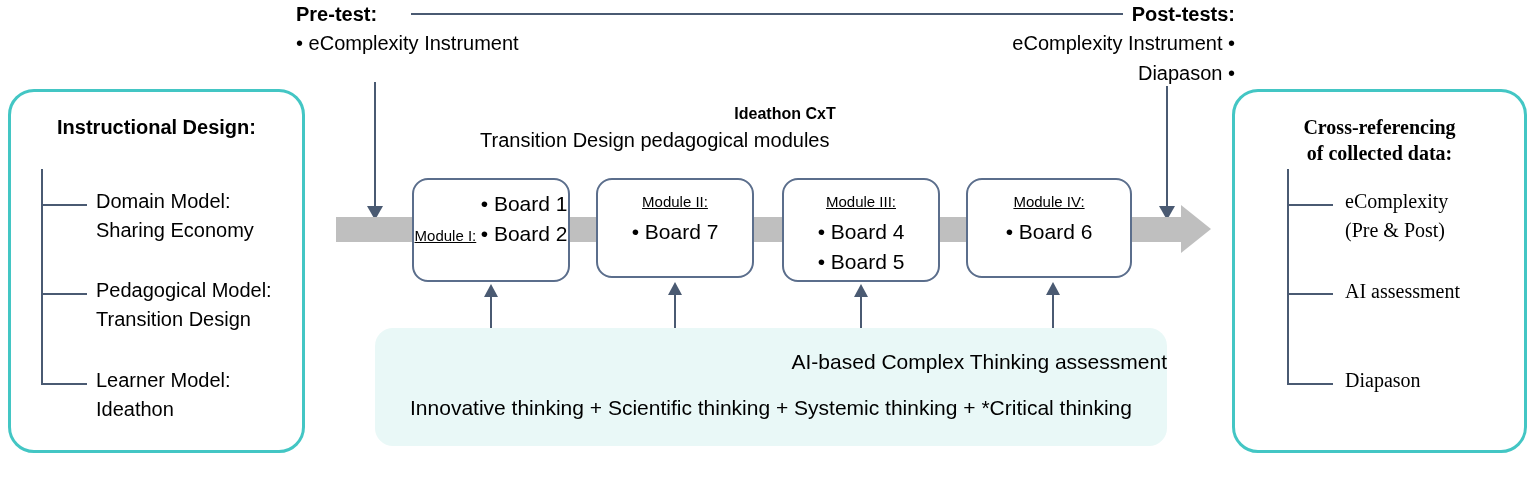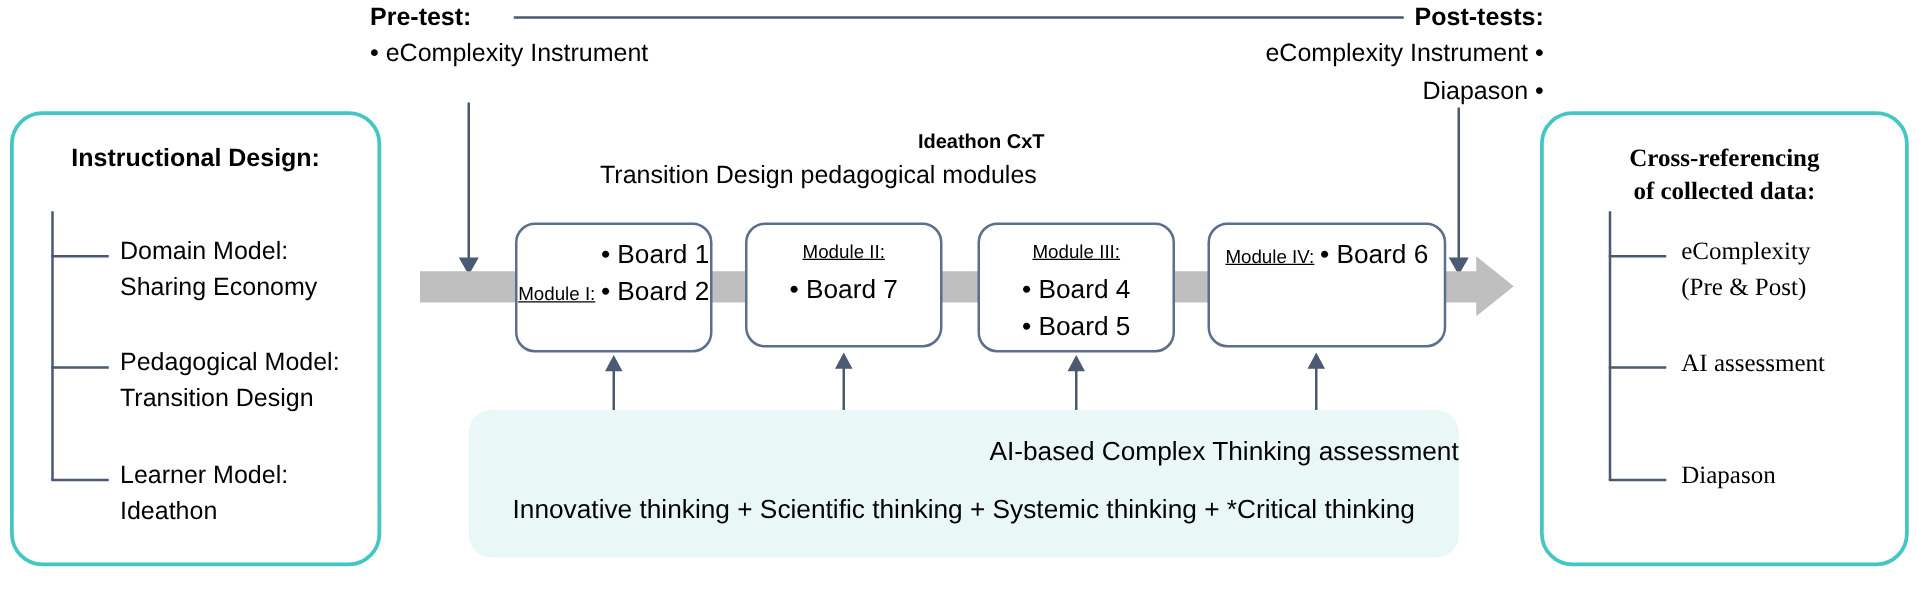--- a/index.html
+++ b/index.html
@@ -292,21 +292,21 @@
   </div>
 
   <div class="abs module-box" style="left:782px; top:178px; width:158px; height:104px;">
     <div class="module-title">Module III:</div>
     <div class="module-boards">
       <div class="module-board">• Board 4</div>
       <div class="module-board">• Board 5</div>
     </div>
   </div>
 
-  <div class="abs module-box" style="left:966px; top:178px; width:191px; height:100px;">
+  <div class="abs module-box" style="left:966px; top:178px; width:166px; height:100px;">
     <div class="module-title">Module IV:</div>
     <div class="module-boards">
       <div class="module-board">• Board 6</div>
     </div>
   </div>
 
   <div class="abs up-line" style="left:490px; top:296px; height:32px;"></div>
   <div class="abs up-head" style="left:484px; top:284px;"></div>
 
   <div class="abs up-line" style="left:674px; top:294px; height:34px;"></div>

